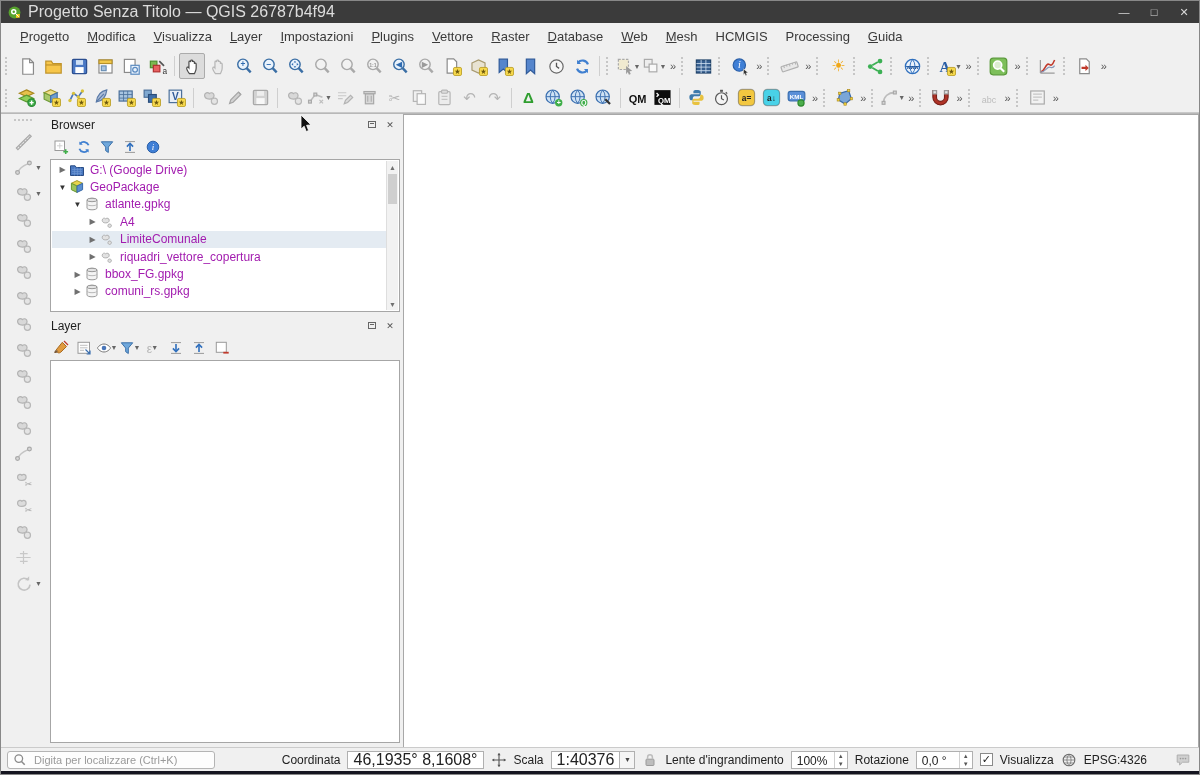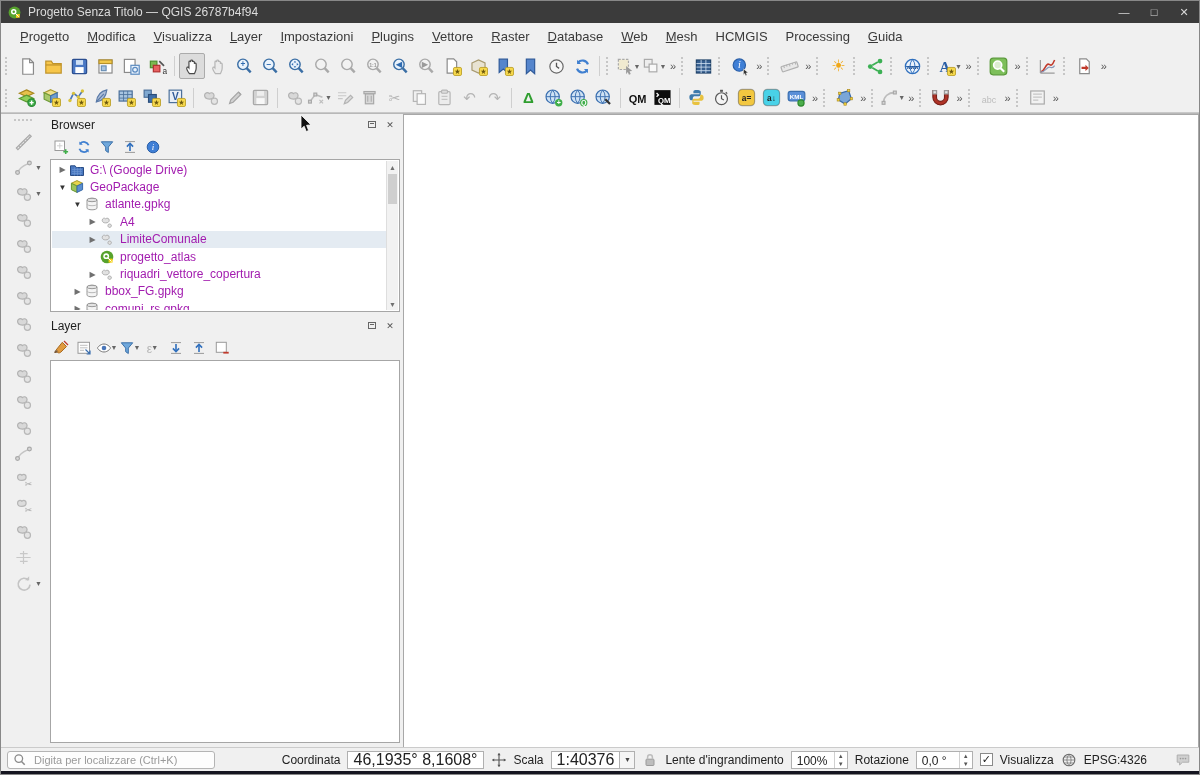--- a/index.html
+++ b/index.html
@@ -2,21 +2,21 @@
 <html><head>
 <meta charset="utf-8">
 <style>
   html,body{margin:0;padding:0;background:#666;}
   *{box-sizing:border-box;}
   .window{position:relative;width:1200px;height:775px;background:#f0f0f0;border:1px solid #888;
     overflow:hidden;font-family:"Liberation Sans","DejaVu Sans",sans-serif;color:#222;}
   
   .titlebar{height:22px;background:#3b3b3b;display:flex;align-items:center;padding-left:6px;}
   .titlebar .app-ico{width:15px;height:15px;margin-right:6px;flex:0 0 auto;}
-  .titlebar .ttl{color:#dcdcdc;font-size:12px;flex:1 1 auto;white-space:nowrap;}
+  .titlebar .ttl{color:#dcdcdc;font-size:16px;flex:1 1 auto;white-space:nowrap;}
   .win-btn{width:30px;height:22px;display:flex;align-items:center;justify-content:center;color:#d8d8d8;font-size:11px;}
   
   .menubar{height:26px;display:flex;align-items:center;padding-left:10px;font-size:13px;color:#3a3a3a;background:#f0f0f0;}
   .menu-item{padding:3px 9px;white-space:nowrap;}
   .menu-item u{text-decoration:underline;}
   
   .tbrow{display:flex;align-items:center;padding:1px 2px;background:#f0f0f0;}
   .tbrow1{height:34px;}
   .tbrow2{height:30px;border-bottom:1px solid #c9c9c9;}
   .tb{width:26px;height:26px;display:flex;align-items:center;justify-content:center;border:1px solid transparent;border-radius:2px;position:relative;flex:0 0 auto;}
@@ -999,33 +999,20 @@
                 <span class="texp">▶</span>
                 <span class="tico">
                   <svg viewBox="0 0 16 16" xmlns="http://www.w3.org/2000/svg">
                     <path d="M3.2 6.3c0-1.9 2.2-2.8 3.4-1.5 1.6-1.3 3.6-.4 3.6 1.4s-1.4 2.7-3.5 2.7-3.5-.8-3.5-2.6z" fill="#e2e2e2" stroke="#b0b0b0"></path>
                     <path d="M9.2 10.6c.8-1 2.7-.8 3.1.5.4 1.4-.8 2.5-2 2.3s-1.7-1.7-1.1-2.8z" fill="#e2e2e2" stroke="#b0b0b0"></path>
                   </svg>
                 </span>
                 <span class="tlbl">LimiteComunale</span>
               </div>
               <div class="trow" style="padding-left: 34px;">
-                <span class="texp"></span>
-                <span class="tico">
-                  <svg viewBox="0 0 16 16" xmlns="http://www.w3.org/2000/svg">
-                    <circle cx="8" cy="8" r="6.3" fill="#57a22d"></circle>
-                    <circle cx="7.2" cy="7.2" r="2.9" fill="#fff"></circle>
-                    <circle cx="7.2" cy="7.2" r="1.3" fill="#57a22d"></circle>
-                    <rect x="9.6" y="9.6" width="4" height="4" fill="#f6d018"></rect>
-                    <path d="M9 9l3.5 3.5" stroke="#fff" stroke-width="1"></path>
-                  </svg>
-                </span>
-                <span class="tlbl">progetto_atlas</span>
-              </div>
-              <div class="trow" style="padding-left: 34px;">
                 <span class="texp">▶</span>
                 <span class="tico">
                   <svg viewBox="0 0 16 16" xmlns="http://www.w3.org/2000/svg">
                     <path d="M3.2 6.3c0-1.9 2.2-2.8 3.4-1.5 1.6-1.3 3.6-.4 3.6 1.4s-1.4 2.7-3.5 2.7-3.5-.8-3.5-2.6z" fill="#e2e2e2" stroke="#b0b0b0"></path>
                     <path d="M9.2 10.6c.8-1 2.7-.8 3.1.5.4 1.4-.8 2.5-2 2.3s-1.7-1.7-1.1-2.8z" fill="#e2e2e2" stroke="#b0b0b0"></path>
                   </svg>
                 </span>
                 <span class="tlbl">riquadri_vettore_copertura</span>
               </div>
               <div class="trow" style="padding-left: 19px;">

